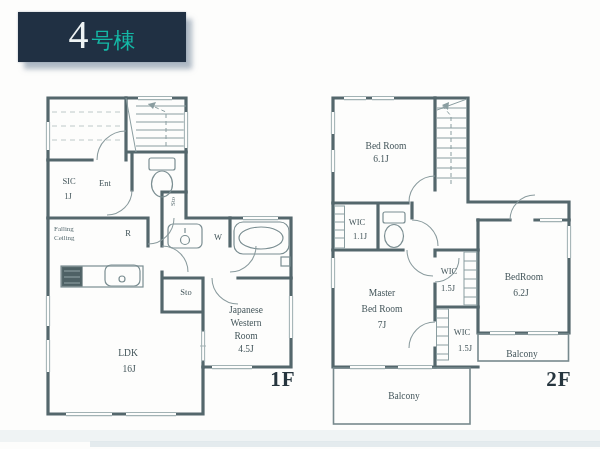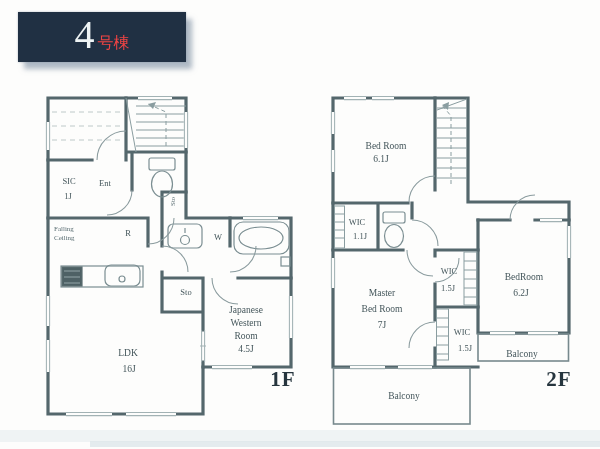--- a/index.html
+++ b/index.html
@@ -2,21 +2,21 @@
 <html><head>
 <meta charset="utf-8">
 <style>
   html,body{margin:0;padding:0;background:#ffffff;}
   .stage{position:relative;width:600px;height:449px;background:#fdfdfc;overflow:hidden;
          font-family:"Liberation Serif", serif;}
   .badge{position:absolute;left:18px;top:12px;width:168px;height:50px;background:#203043;
          box-shadow:6px 7px 5px rgba(110,130,152,.55), 0 0 2px rgba(80,100,120,.4);
          display:flex;align-items:baseline;justify-content:center;}
   .badge-num{font-size:40px;line-height:46px;color:#eef3f4;font-family:"Liberation Serif",serif;}
-  .badge-suffix{font-size:16px;color:#ef4444;margin-left:3px;font-family:"Liberation Serif",serif;}
+  .badge-suffix{font-size:22px;color:#14b8a6;margin-left:3px;font-family:"Liberation Serif",serif;}
   svg{position:absolute;left:0;top:0;}
   .wall{stroke:#54676c;stroke-width:3.2;fill:none;stroke-linecap:square;}
   .balc{stroke:#77898d;stroke-width:1.6;fill:none;}
   .fix{stroke:#7b8e92;stroke-width:1.2;fill:none;}
   .fixd{stroke:#5a6d71;stroke-width:1.2;fill:#4e6165;}
   .arc{stroke:#8a9b9e;stroke-width:1.05;fill:none;}
   .rung{stroke:#8a9da0;stroke-width:1;fill:none;}
   .dash{stroke:#b7c3c4;stroke-width:.9;stroke-dasharray:5 4;fill:none;}
   .adash{stroke:#8a9da0;stroke-width:1;stroke-dasharray:4 3;fill:none;}
   .winbg{fill:#fdfdfc;stroke:none;}

